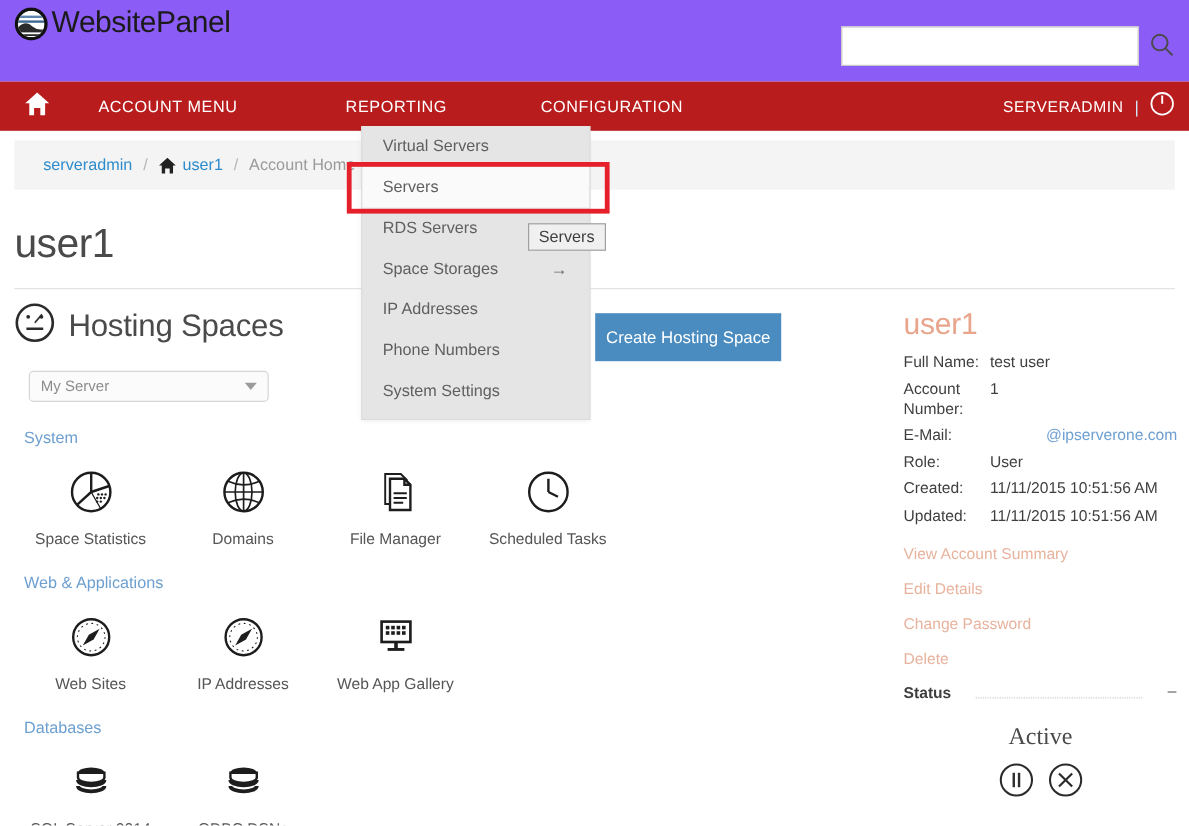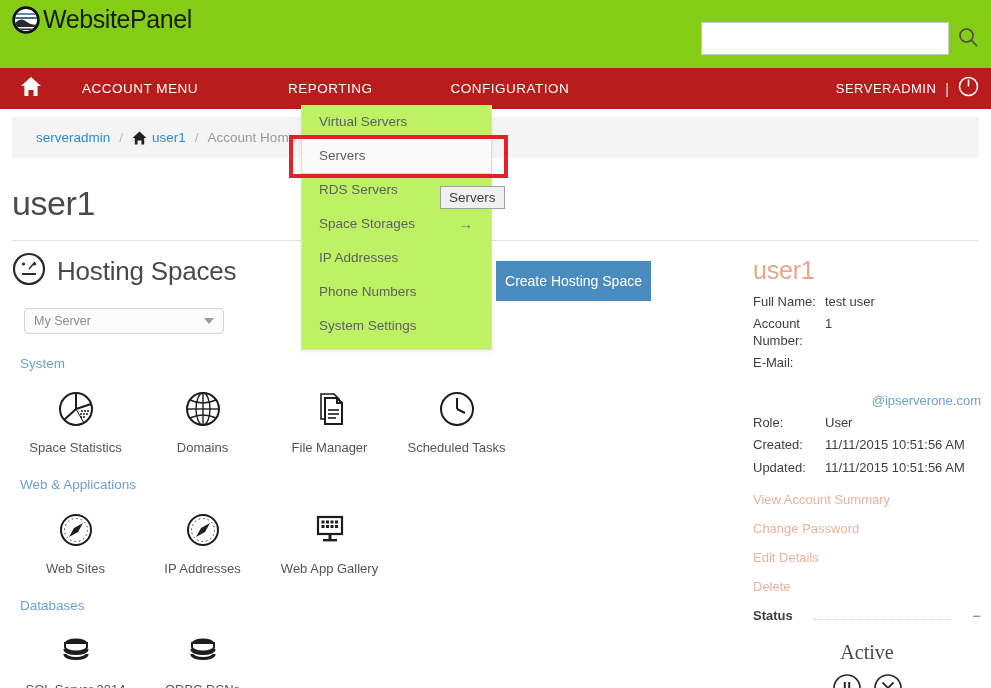--- a/index.html
+++ b/index.html
@@ -8,21 +8,21 @@
     width: 991px; height: 688px;
     background: #ffffff;
     font-family: "Liberation Sans", sans-serif;
     overflow: hidden;
   }
   #page { position: relative; width: 991px; height: 688px; background:#fff; }
 
   
   .topbar {
     position: absolute; left:0; top:0; width:991px; height:68px;
-    background:#84cc16;
+    background:#8b5cf6;
   }
   .logo-wrap {
     position:absolute; left:12px; top:5px;
     display:flex; align-items:center; gap:3px;
   }
   .logo-mark { width:28px; height:28px; display:block; }
   .logo-text {
     font-size:25px; color:#1b1b1b; letter-spacing:-0.4px;
     font-family:"Liberation Sans", sans-serif; font-weight:400;
   }
@@ -145,21 +145,21 @@
 
   
   .sidebar { position:absolute; left:753px; top:256px; width:228px; }
   .sb-title {
     font-size:25px; color:#e8a58c; font-weight:300; margin-bottom:9px;
     letter-spacing:-0.2px;
   }
   .sb-row { display:flex; font-size:13px; margin-bottom:6px; line-height:1.25; }
   .sb-key { color:#3f3f3f; width:72px; flex:0 0 72px; }
   .sb-val { color:#3f3f3f; }
-  .sb-val.link { color:#6d9fd0;margin-top:38px; }
+  .sb-val.link { color:#6d9fd0; }
   .sb-val.right { margin-left:auto; }
 
   .sb-links { margin-top:16px; }
   .sb-link {
     display:block; color:#e8b39e; font-size:13px;
     margin-bottom:14px; cursor:pointer; text-decoration:none;
   }
 
   .status-head {
     display:flex; align-items:center; gap:20px;
@@ -170,21 +170,21 @@
   .status-head .minus { color:#777; font-size:15px; cursor:pointer; line-height:1; }
 
   .status-body { text-align:center; }
   .status-val { font-size:20px; color:#4a4a4a; font-weight:300; margin-bottom:9px;font-family:Liberation Serif, serif; }
   .status-actions { display:flex; justify-content:center; gap:11px; }
   .status-actions span { cursor:pointer; display:inline-flex; }
 
   
   .dropdown {
     position:absolute; left:301px; top:105px; width:191px; height:245px;
-    background:#bef264; border:1px solid #dcdcdc; border-top:none;
+    background:#e5e5e5; border:1px solid #dcdcdc; border-top:none;
     box-shadow:0 2px 4px rgba(0,0,0,0.07);
     z-index:40;
   }
   .dd-item {
     height:34px; line-height:34px; padding-left:17px;
     font-size:13.5px; color:#5f5f5f; cursor:pointer;
     position:relative;
   }
   .dd-item.active { background:#fafafa; }
   .dd-item .sub-arrow {
@@ -470,22 +470,22 @@
       <span class="sb-key">Created:</span>
       <span class="sb-val">11/11/2015 10:51:56 AM</span>
     </div>
     <div class="sb-row">
       <span class="sb-key">Updated:</span>
       <span class="sb-val">11/11/2015 10:51:56 AM</span>
     </div>
 
     <div class="sb-links">
       <a class="sb-link">View Account Summary</a>
+      <a class="sb-link">Edit Details</a>
       <a class="sb-link">Change Password</a>
-      <a class="sb-link">Edit Details</a>
       <a class="sb-link">Delete</a>
     </div>
 
     <div class="status-head">
       <span class="lbl">Status</span>
       <span class="dots"></span>
       <span class="minus">−</span>
     </div>
 
     <div class="status-body">

